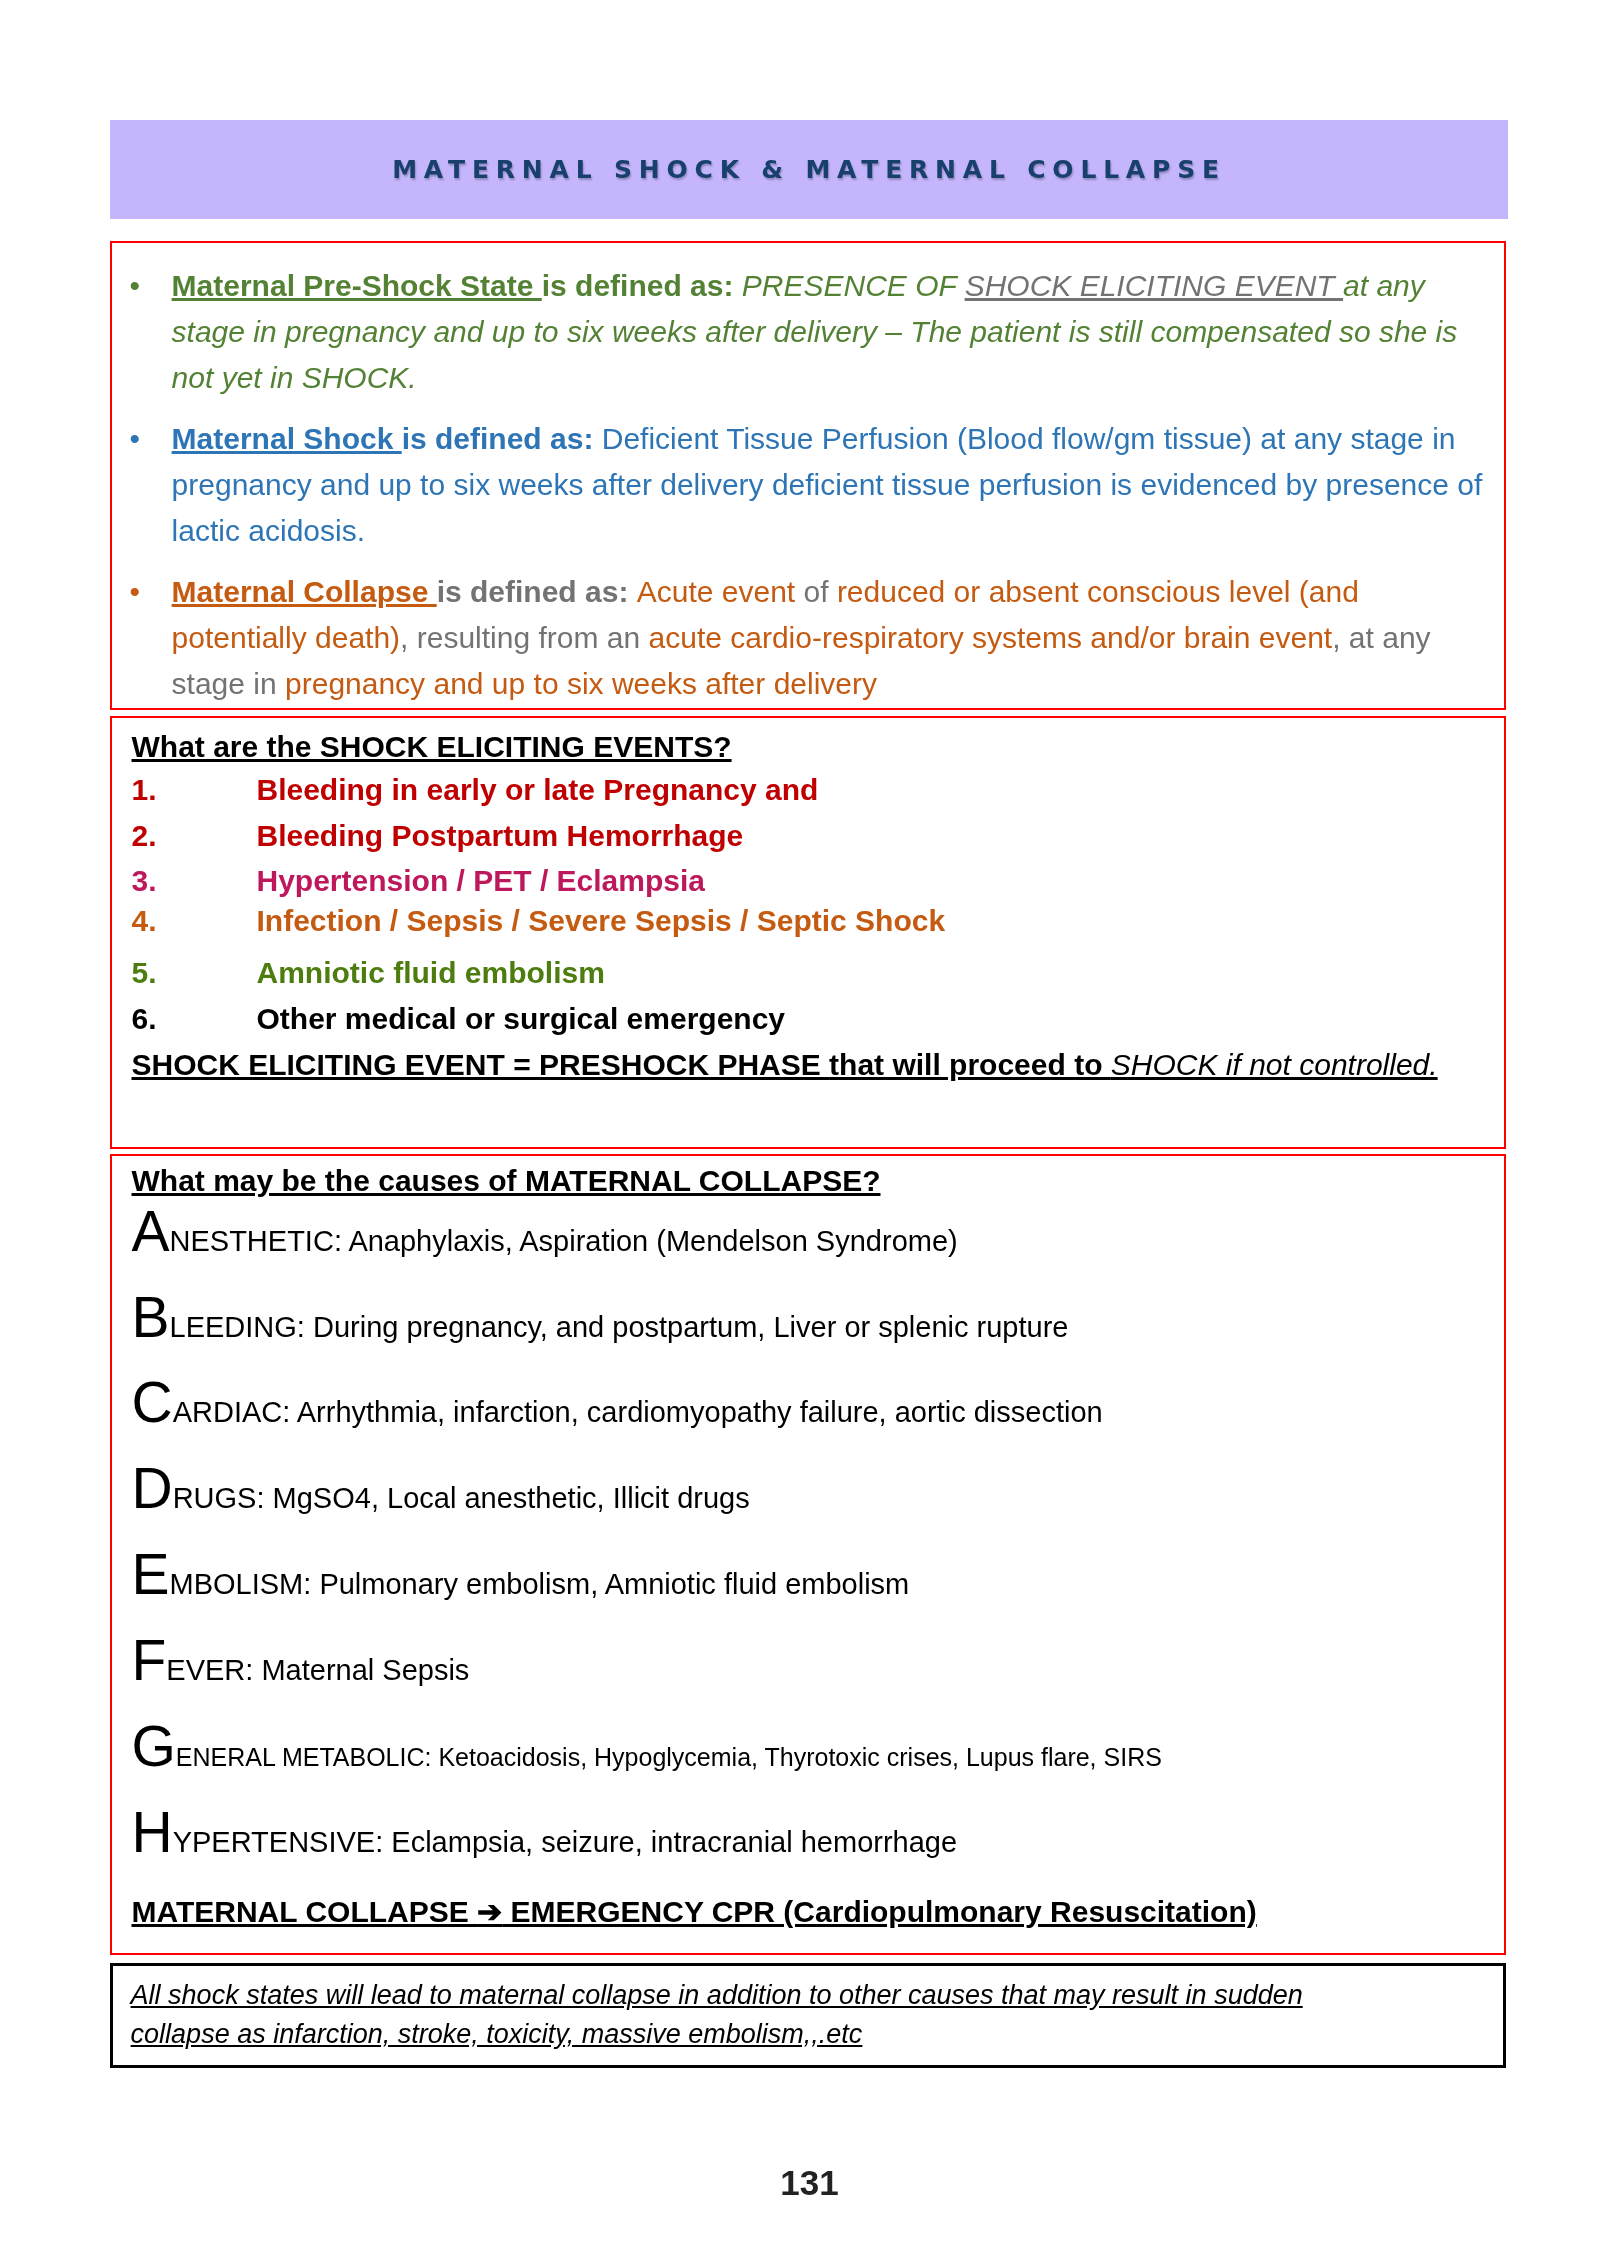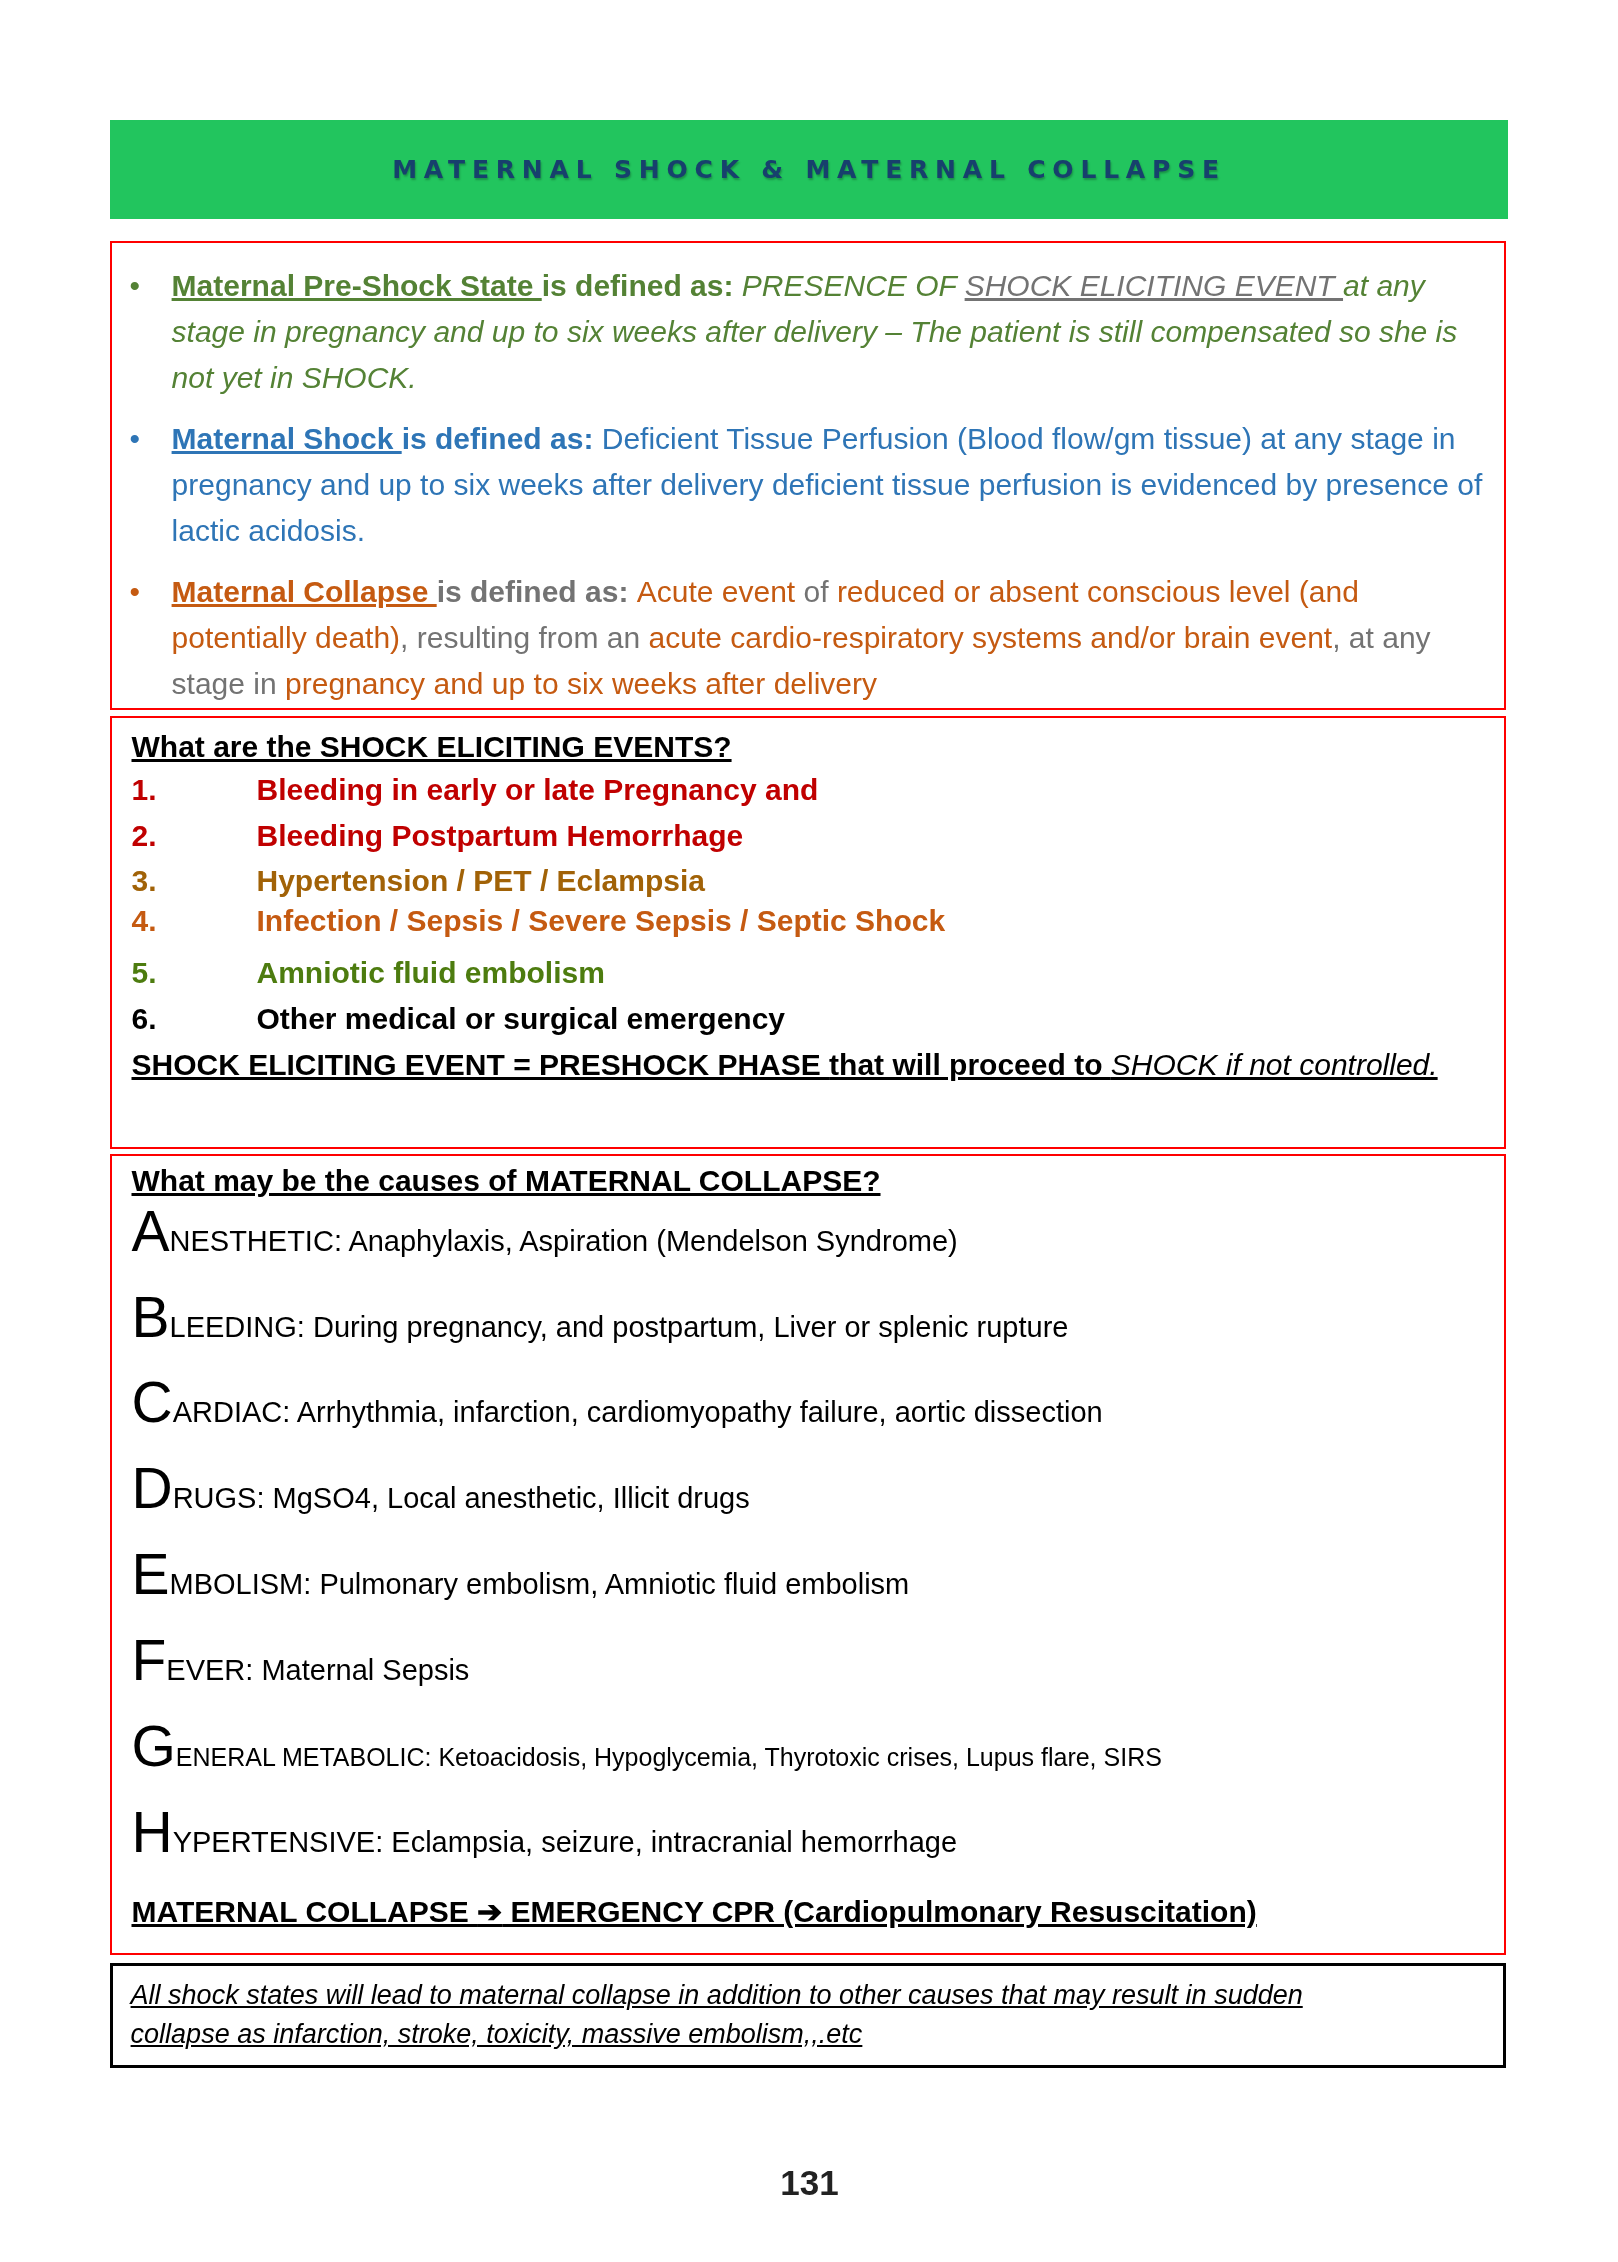--- a/index.html
+++ b/index.html
@@ -1,38 +1,38 @@
 <!DOCTYPE html>
 <html><head>
 <meta charset="utf-8">
 <style>
   html,body{margin:0;padding:0;background:#fff;}
   body{width:1619px;height:2263px;position:relative;overflow:hidden;font-family:"Liberation Sans",sans-serif;}
-  .hdr{position:absolute;left:110px;top:120px;width:1398px;height:99px;background:#22c55e;display:flex;align-items:center;justify-content:center;}
+  .hdr{position:absolute;left:110px;top:120px;width:1398px;height:99px;background:#c4b5fd;display:flex;align-items:center;justify-content:center;}
   .hdr span{color:#17406d;font-family:"DejaVu Sans",sans-serif;font-weight:bold;font-size:25px;letter-spacing:6.8px;text-shadow:1px 2px 2px rgba(0,0,0,0.25);}
   .box{position:absolute;left:110px;width:1392px;border:2.9px solid #ff0000;box-sizing:content-box;}
   #b1{top:241px;height:465px;}
   #b2{top:716px;height:429px;}
   #b3{top:1154px;height:797px;}
   #b4{top:1963px;height:99px;border:3.9px solid #000;width:1390px;}
   .def{position:absolute;left:17.6px;width:1356px;font-size:30px;line-height:46px;}
   .def .bul{position:absolute;left:0;top:0;width:19.5px;}
   .def .txt{margin-left:42px;}
   .green{color:#548235;}
   .blue{color:#2e75b6;}
   .orange{color:#c55a11;}
   .black{color:#737373;}
   .b{font-weight:bold;}
   .i{font-style:italic;}
   .u{text-decoration:underline;}
   .sec-title{position:absolute;left:19.5px;font-size:30px;font-weight:bold;text-decoration:underline;color:#000;}
   .ev{position:absolute;left:19.5px;font-size:30px;font-weight:bold;line-height:46px;}
   .ev .n{display:inline-block;width:125px;}
   .red-t{color:#c00000;}
-  .blue-t{color:#a16207;}
+  .blue-t{color:#be185d;}
   .orange-t{color:#c55a11;}
   .cause{position:absolute;left:19.5px;font-family:"Liberation Sans",sans-serif;color:#000;}
   .cause .big{font-size:57px;line-height:57px;}
   .cause .cap{font-size:29px;}
   .cause .desc{font-size:29px;}
   .cpr{position:absolute;left:19.5px;font-size:30px;font-weight:bold;text-decoration:underline;color:#000;}
   .note{position:absolute;left:17.6px;font-size:27px;font-style:italic;text-decoration:underline;color:#000;line-height:39px;font-family:"Liberation Sans",sans-serif;}
   .pnum{position:absolute;left:0;width:1619px;top:2163px;text-align:center;font-size:35px;font-weight:bold;color:#222;}
 </style>
 </head>

